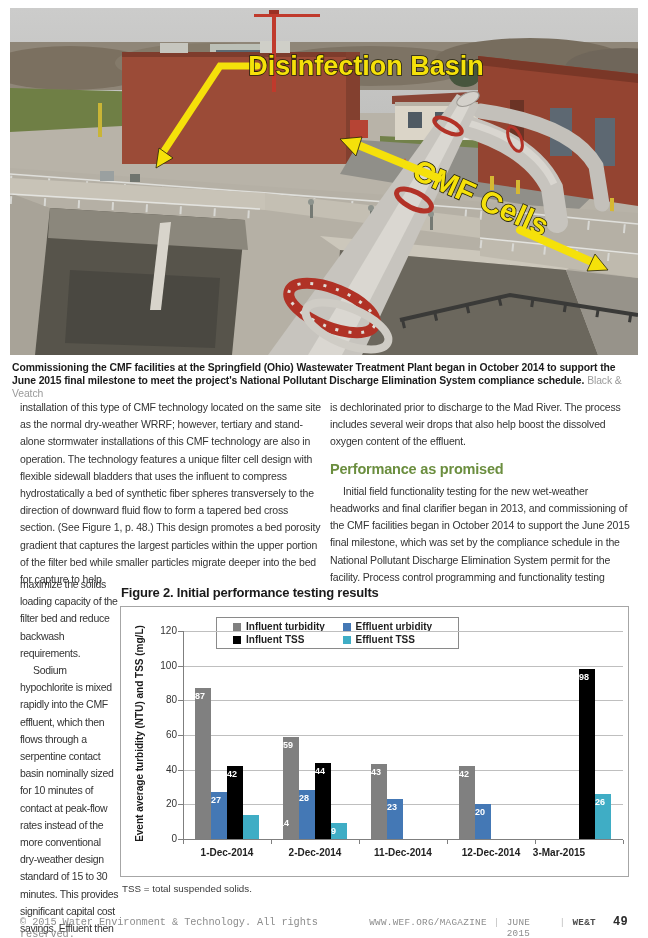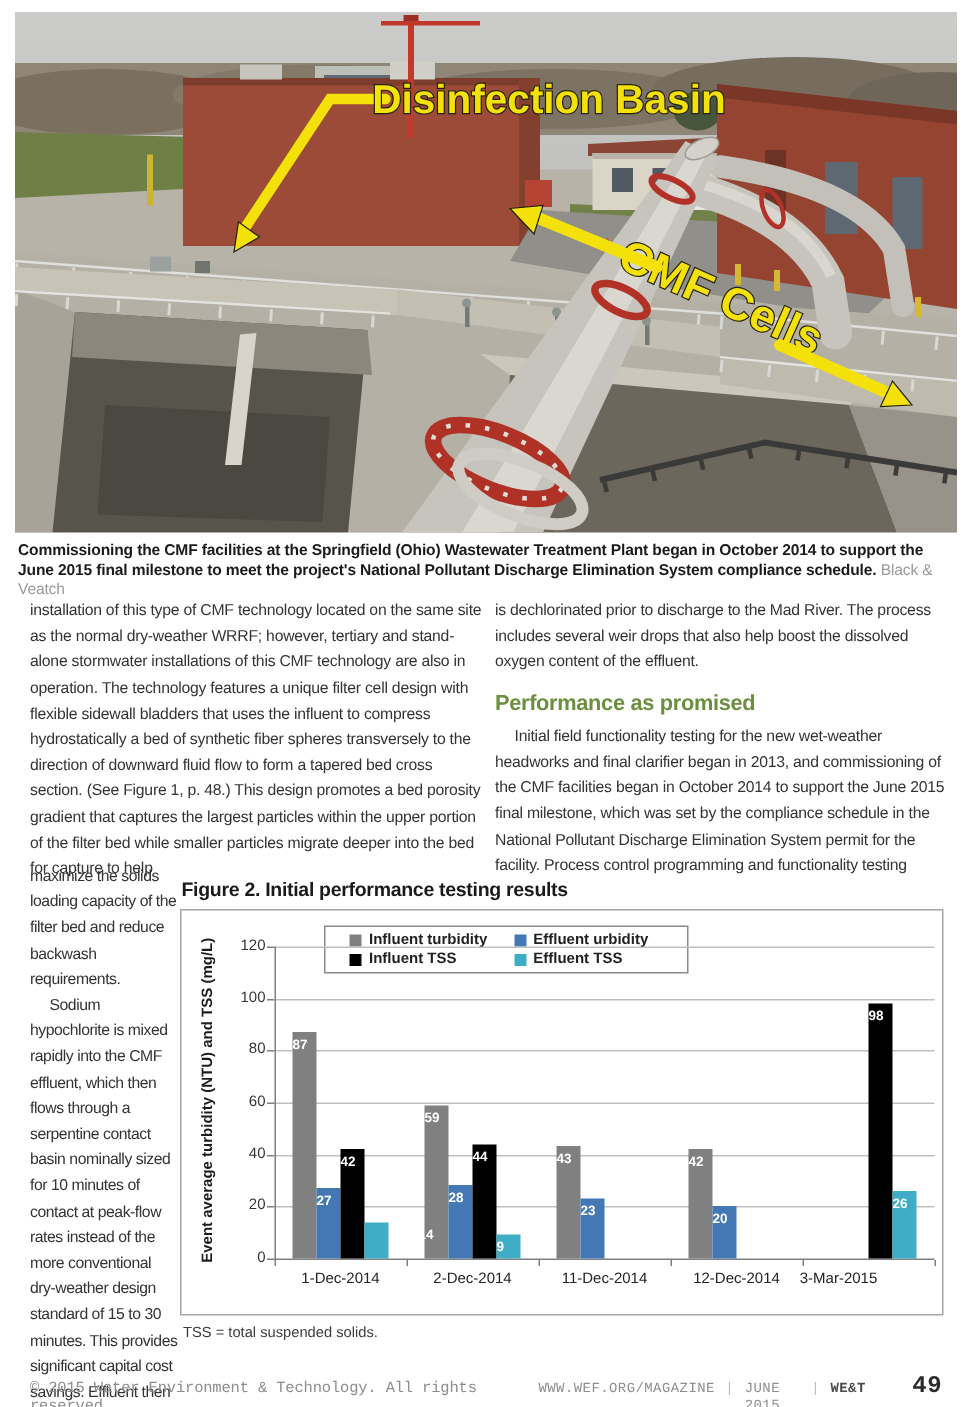--- a/index.html
+++ b/index.html
@@ -29,38 +29,38 @@
   .green-heading { color:var(--accent-green,#6b8e3f); font-size:14.5px; font-weight:bold;
                    margin:10px 0 5px 0; letter-spacing:-0.2px; }
   
   .figure-title { position:absolute; left:121px; top:585px; width:505px;
                   font-size:13px; font-weight:bold; color:#1a1a1a; letter-spacing:-0.2px; }
   .figure-box { position:absolute; left:120px; top:606px; width:509px; height:271px;
                 border:1px solid #a6a6a6; background:#fff; }
   .figure-note { position:absolute; left:122px; top:883px; font-size:9.8px; color:#3b3b3b; }
   .grid-line, .axis-line, .tick, .bar, .bar-label, .y-tick-label, .x-cat-label { position:absolute; }
   .y-tick-label { font-size:10px; color:#333; text-align:right; }
-  .x-cat-label  { font-size:10px; color:#222; text-align:center; }
+  .x-cat-label  { font-size:10px; color:#222; text-align:center;font-weight:bold; }
   .bar-label { font-size:9px; font-weight:bold; color:#fff; text-align:left; }
   .x-axis-title { position:absolute; font-size:11px; font-weight:bold; color:#1c1c1c; text-align:center; }
   .y-axis-title { position:absolute; font-size:10px; font-weight:bold; color:#1c1c1c; text-align:center;
                   transform:rotate(-90deg); }
   .legend { position:absolute; left:95px; top:10px; width:243px; height:32px; border:1px solid #8a8a8a;
             background:#fff; display:grid; grid-template-columns:1fr 1fr; align-content:space-evenly;
             padding:1px 6px 1px 16px; }
   .legend-item { display:flex; align-items:center; gap:5px; font-size:10px; font-weight:600; color:#1f1f1f; }
   .legend-swatch { width:8px; height:8px; display:inline-block; }
   
   .footer { position:absolute; left:20px; top:915px; width:608px;
             display:flex; justify-content:flex-start; align-items:baseline;font-family:Liberation Mono, monospace; }
   .footer-left { font-size:10.3px; color:#8d8d8d; letter-spacing:-0.1px; }
   .footer-right { font-size:9.3px; color:#8d8d8d; letter-spacing:0.3px; display:flex; align-items:baseline; gap:7px; }
   .footer-sep { color:#bdbdbd; }
   .footer-brand { font-weight:bold; color:#4c4c4c; }
-  .footer-page { font-weight:bold; font-size:16px; color:#2b2b2b; margin-left:24px; }
+  .footer-page { font-weight:bold; font-size:12px; color:#2b2b2b; margin-left:10px; }
 </style>
 </head>
 <body>
 
 <div class="photo-wrap">
 <svg viewBox="0 0 628 347" preserveAspectRatio="none">
   <defs>
     <linearGradient id="sky" x1="0" y1="0" x2="0" y2="1">
       <stop offset="0" stop-color="#cccccb"></stop>
           <stop offset="1" stop-color="#c1c1bf"></stop>

